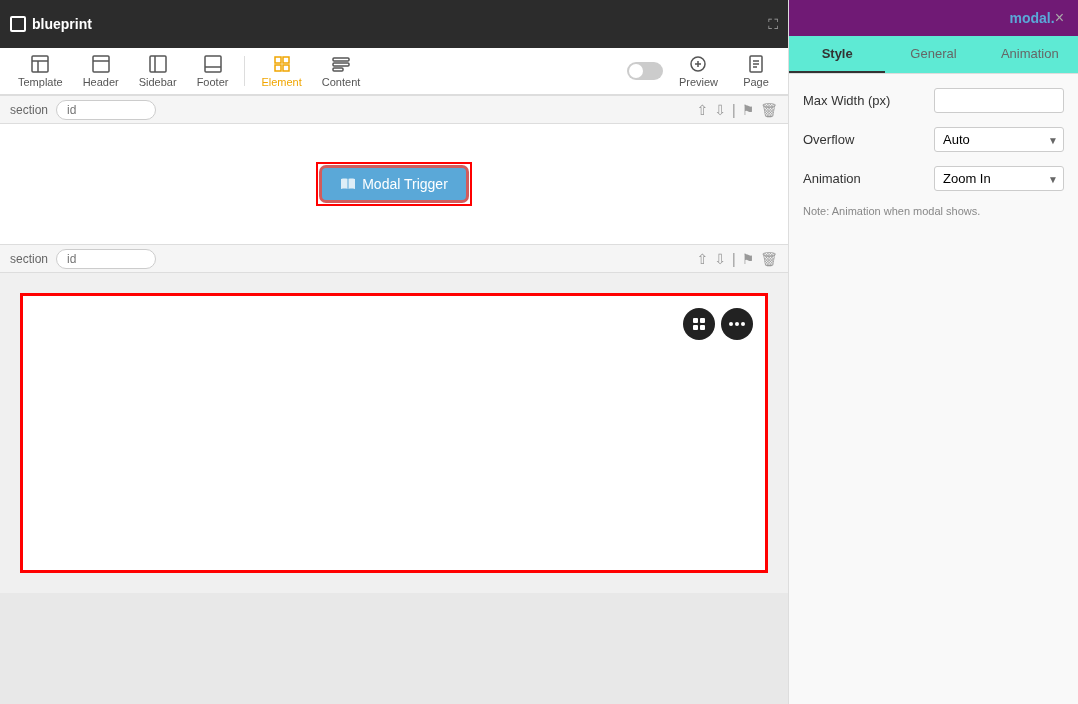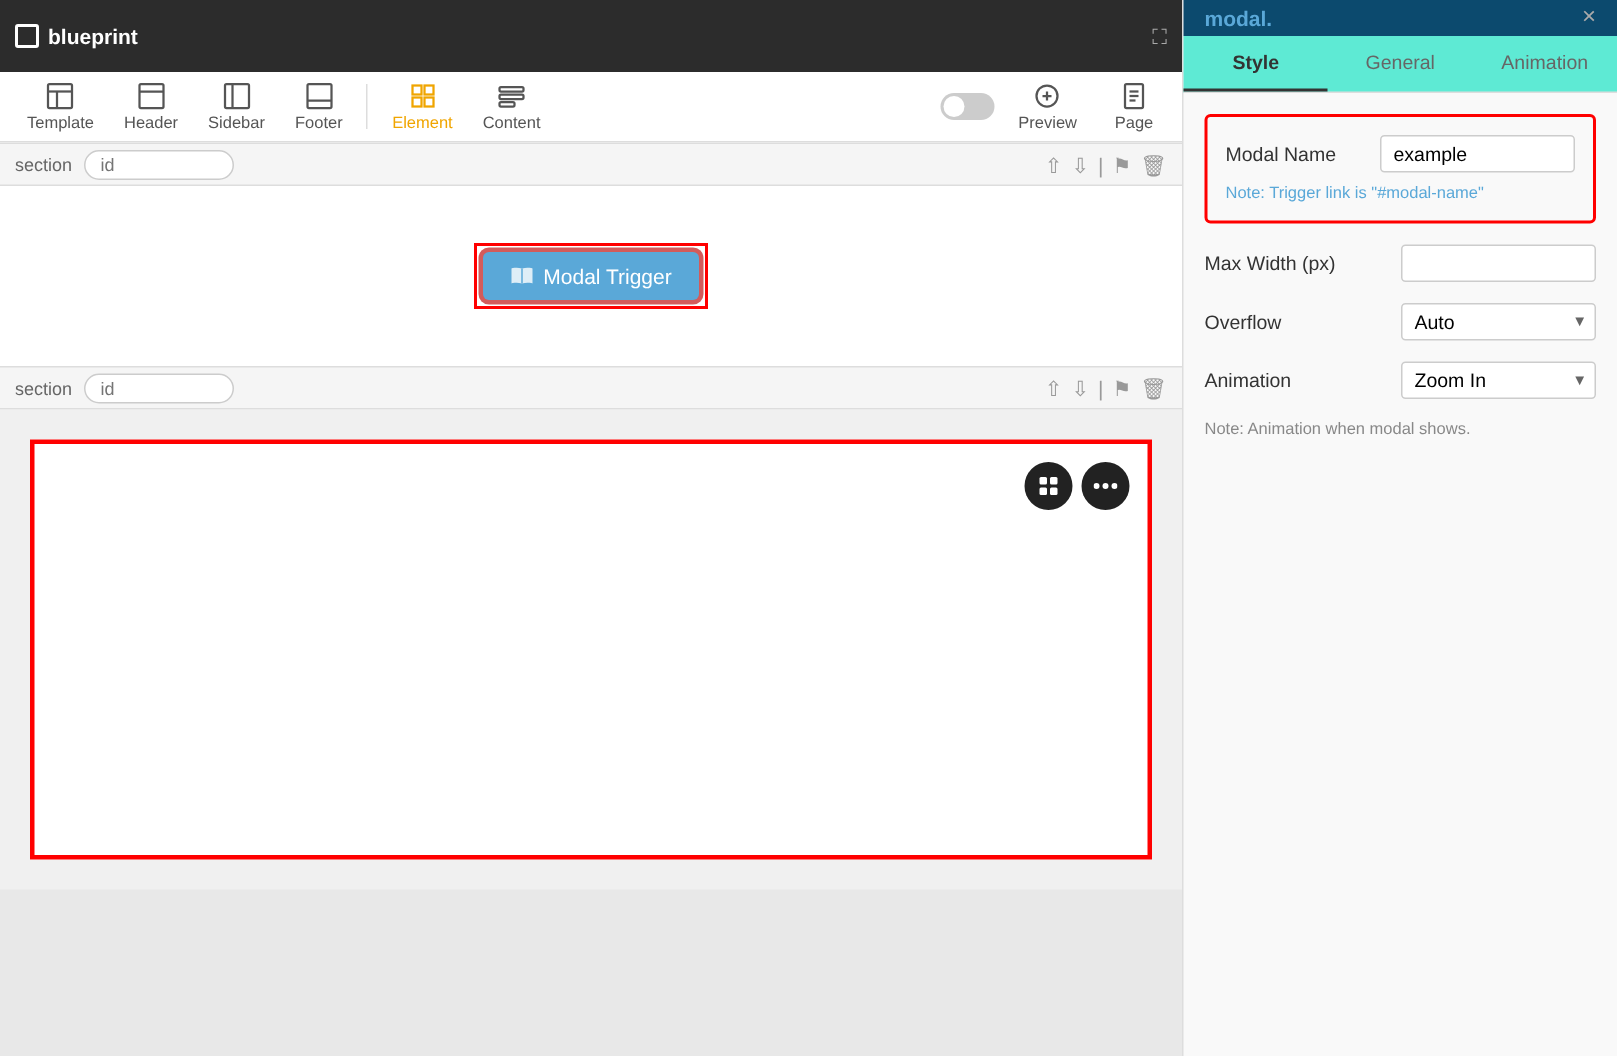--- a/index.html
+++ b/index.html
@@ -43,21 +43,21 @@
 
     
     .section2-content { background: #fff; padding: 20px; min-height: 280px; position: relative; border: 3px solid red; margin: 10px; display: flex; justify-content: center; align-items: center; }
     .modal-area { background: #7ec8e3; width: 420px; height: 220px; display: flex; align-items: center; justify-content: center; border-radius: 4px; }
     .modal-area-text { font-size: 16px; color: #333; }
     .modal-overlay-btns { position: absolute; top: 12px; right: 12px; display: flex; gap: 6px; }
     .circle-btn { width: 32px; height: 32px; background: #222; border-radius: 50%; display: flex; align-items: center; justify-content: center; cursor: pointer; color: #fff; font-size: 14px; }
 
     
     .right-panel { width: 290px; background: #f9f9f9; border-left: 1px solid #ddd; display: flex; flex-direction: column; }
-    .right-header { background: #0c4a6e; color: #fff; display: flex; align-items: center; justify-content: space-between; padding: 0 14px; height: 24px; }
+    .right-header { background: #701a75; color: #fff; display: flex; align-items: center; justify-content: flex-end; padding: 0 14px; height: 36px; }
     .right-header-title { font-size: 14px; font-weight: bold; }
     .right-header-title span { color: #5aa8d8; }
     .close-btn { cursor: pointer; font-size: 16px; color: #aaa; }
 
     
     .panel-tabs { display: flex; border-bottom: 1px solid #ddd; background: #5eead4; }
     .panel-tab { flex: 1; text-align: center; padding: 10px 0; font-size: 13px; cursor: pointer; color: #666; border-bottom: 2px solid transparent; }
     .panel-tab.active { color: #333; border-bottom: 2px solid #333; font-weight: bold; }
 
     
@@ -244,27 +244,20 @@
     <div class="panel-tab">
       <span>General</span>
     </div>
     <div class="panel-tab">
       <span>Animation</span>
     </div>
   </div>
 
   <div class="panel-body">
 
-    <div class="field-group">
-      <div class="field-row">
-        <span class="field-label">Modal Name</span>
-        <input class="field-input" type="text" value="example" style="">
-      </div>
-      <div class="field-note">Note: Trigger link is "#modal-name"</div>
-    </div>
 
     <div class="field-row-plain">
       <span class="field-label">Max Width (px)</span>
       <input class="field-input" type="text" placeholder="" style="">
     </div>
 
     <div class="field-row-plain">
       <span class="field-label">Overflow</span>
       <div class="select-wrapper">
         <select class="field-select">

